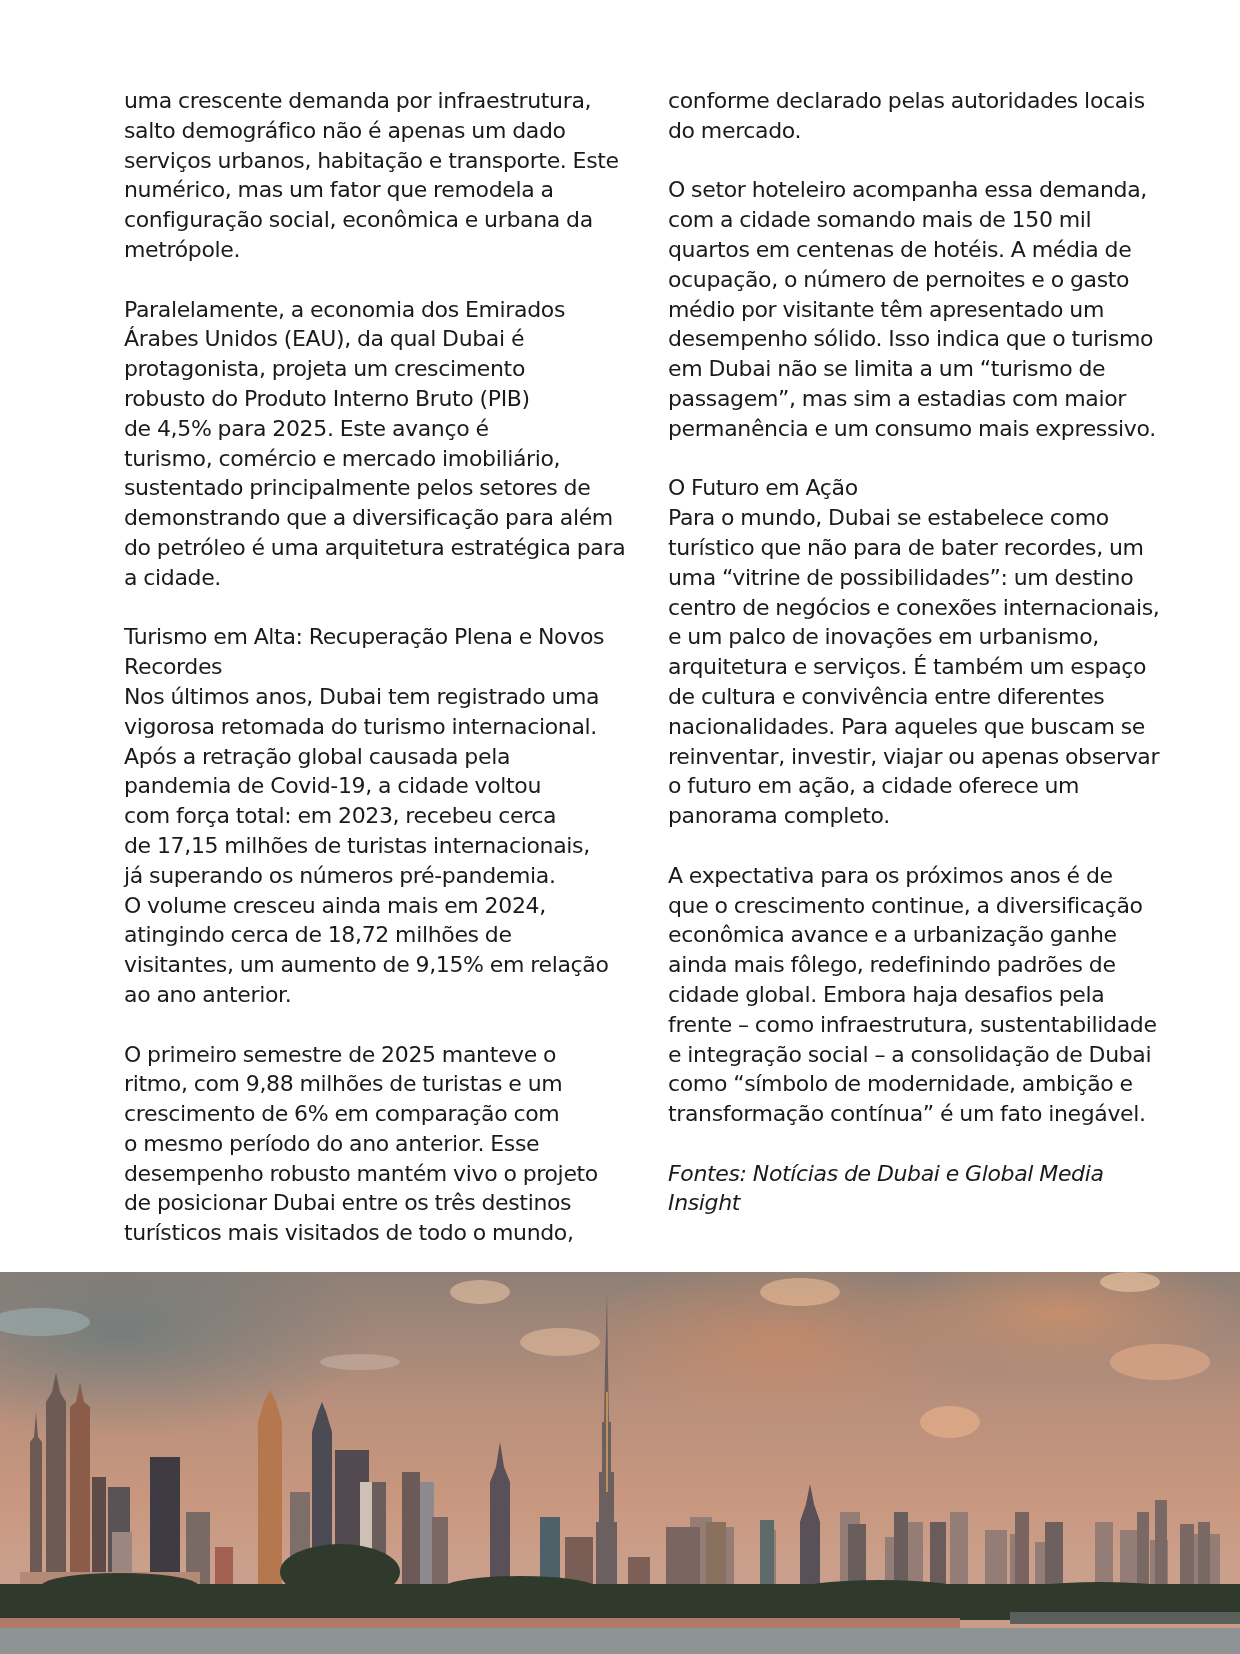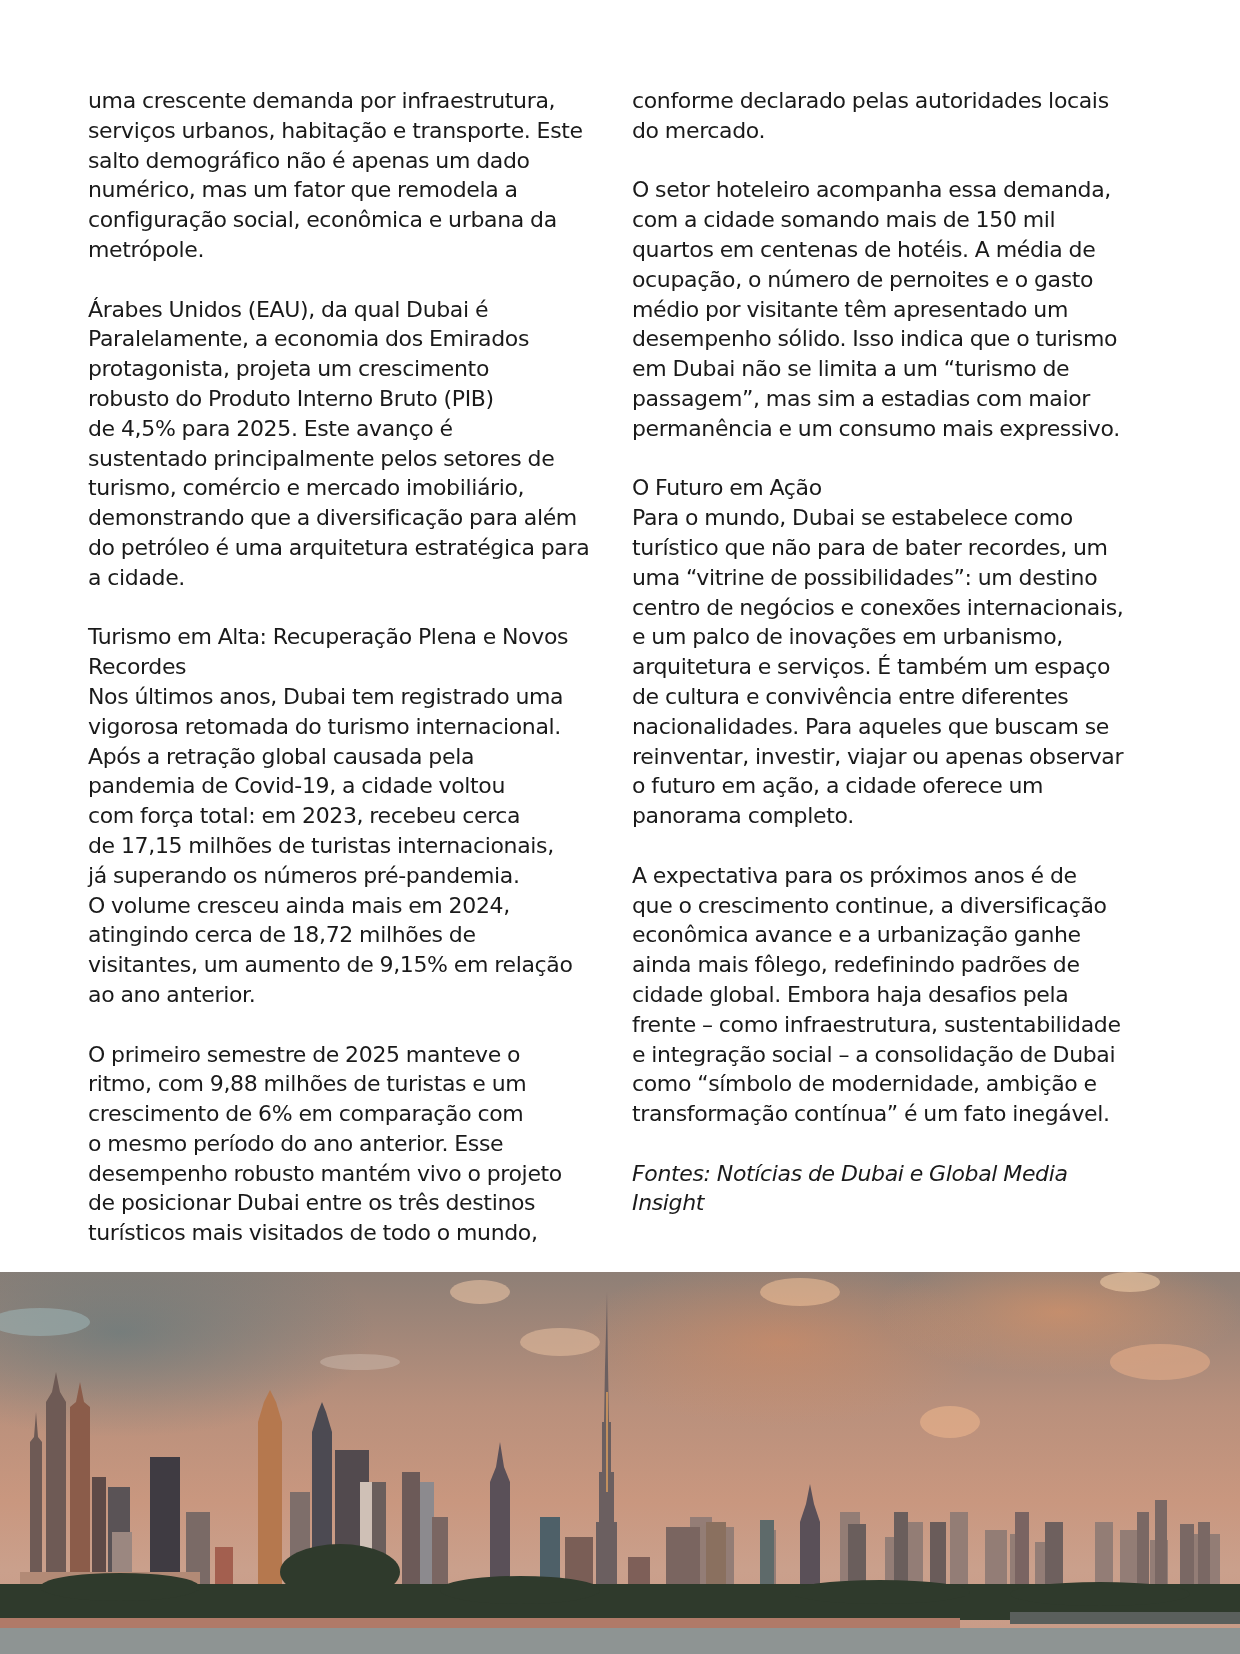--- a/index.html
+++ b/index.html
@@ -5,20 +5,21 @@
     html, body { margin: 0; padding: 0; }
     body {
       width: 1240px; height: 1654px; position: relative; overflow: hidden;
       background: #ffffff; color: #1a1a1a;
       font-family: "DejaVu Sans", sans-serif;
     }
     .col {
       position: absolute; top: 86px;
       font-size: 22px; line-height: 29.8px; letter-spacing: -0.35px;
       word-spacing: -0.5px;
+      margin-left: 36px;
     }
     .col-left { left: 88px; width: 525px; }
     .col-right { left: 632px; width: 540px; }
     .line { display: block; white-space: nowrap; }
     .gap { display: block; height: 29.8px; }
     .italic { font-style: italic; }
     .photo {
       position: absolute; left: 0; top: 1272px; width: 1240px; height: 382px;
       overflow: hidden;
       background:
@@ -28,35 +29,35 @@
         linear-gradient(180deg, #8e7f76 0%, #b9907c 35%, #c9977f 60%, #caa08c 78%, #c89a86 100%);
     }
     .photo svg { position: absolute; left: 0; top: 0; }
   </style>
 </head>
 <body>
 
 <div class="col col-left">
   <div>
     <span class="line">uma crescente demanda por infraestrutura,</span>
+    <span class="line">salto demográfico não é apenas um dado</span>
     <span class="line">serviços urbanos, habitação e transporte. Este</span>
-    <span class="line">salto demográfico não é apenas um dado</span>
     <span class="line">numérico, mas um fator que remodela a</span>
     <span class="line">configuração social, econômica e urbana da</span>
     <span class="line">metrópole.</span>
   </div>
   <span class="gap"></span>
   <div>
+    <span class="line">Paralelamente, a economia dos Emirados</span>
     <span class="line">Árabes Unidos (EAU), da qual Dubai é</span>
-    <span class="line">Paralelamente, a economia dos Emirados</span>
     <span class="line">protagonista, projeta um crescimento</span>
     <span class="line">robusto do Produto Interno Bruto (PIB)</span>
     <span class="line">de 4,5% para 2025. Este avanço é</span>
+    <span class="line">turismo, comércio e mercado imobiliário,</span>
     <span class="line">sustentado principalmente pelos setores de</span>
-    <span class="line">turismo, comércio e mercado imobiliário,</span>
     <span class="line">demonstrando que a diversificação para além</span>
     <span class="line">do petróleo é uma arquitetura estratégica para</span>
     <span class="line">a cidade.</span>
   </div>
   <span class="gap"></span>
   <div>
     <span class="line">Turismo em Alta: Recuperação Plena e Novos</span>
     <span class="line">Recordes</span>
   </div>
   <div>

